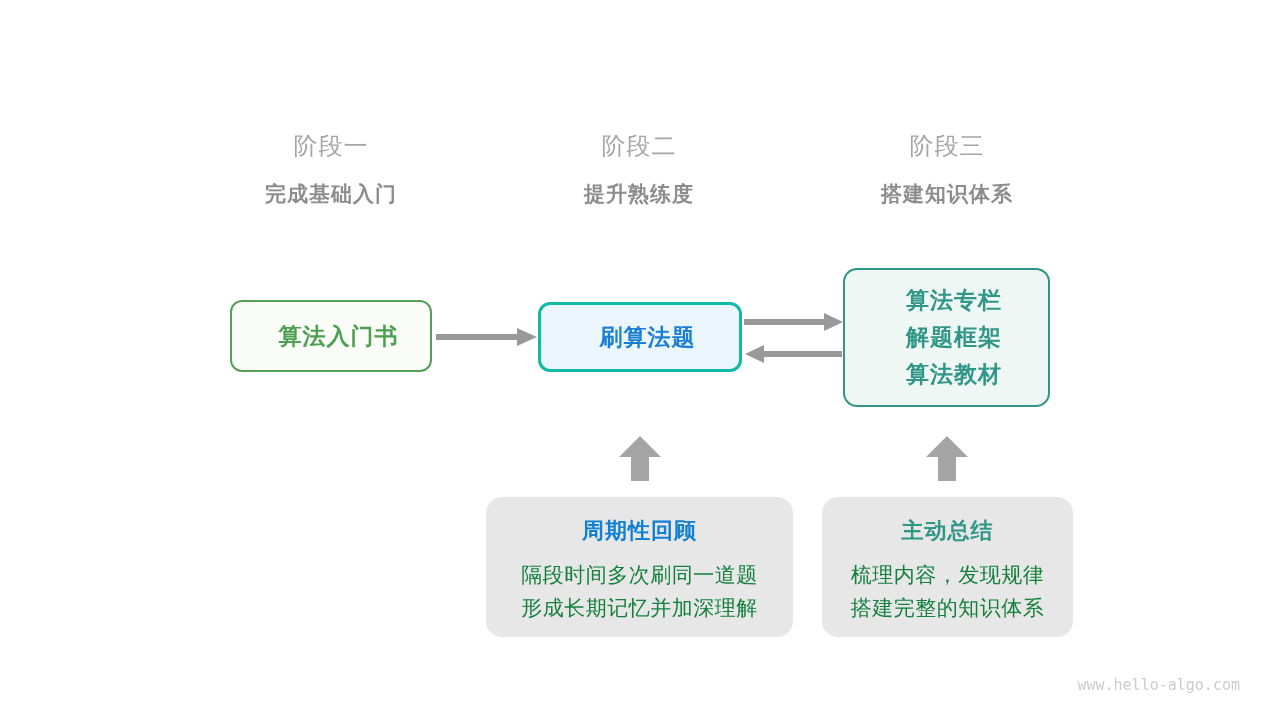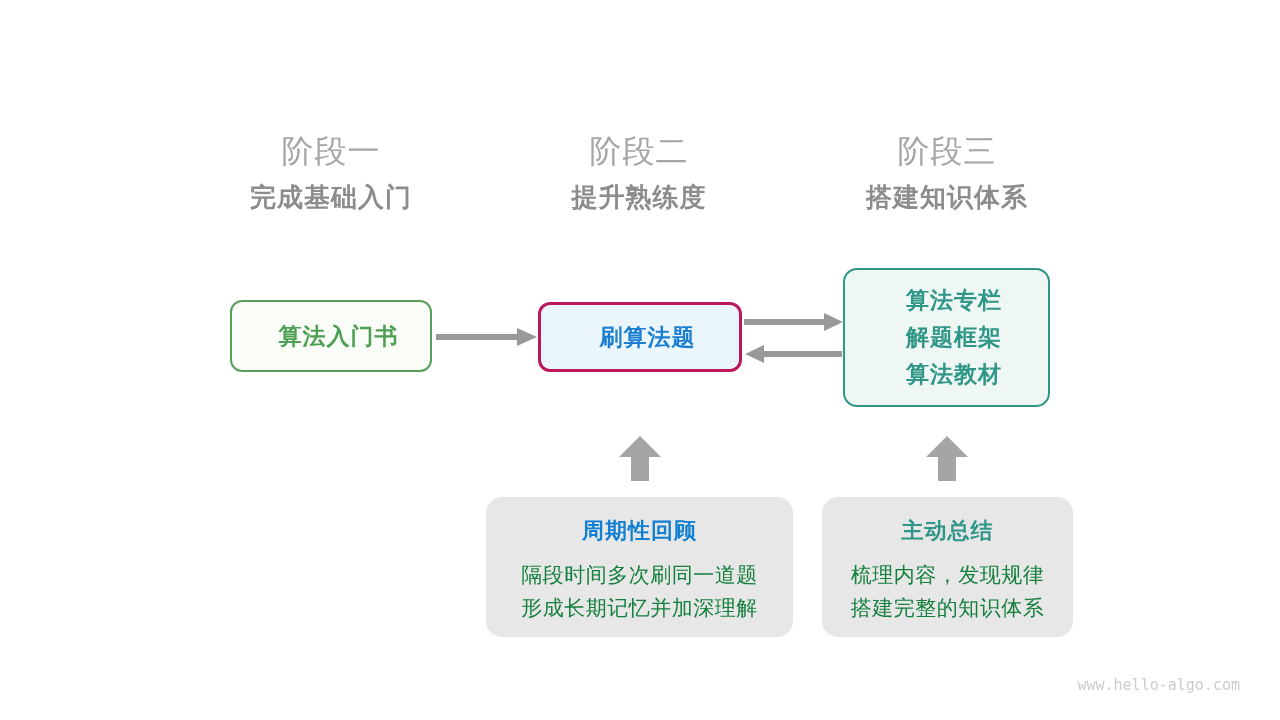--- a/index.html
+++ b/index.html
@@ -3,37 +3,37 @@
 <meta charset="utf-8">
 <style>
   html,body{margin:0;padding:0;background:#ffffff;}
   .canvas{
     position:relative;width:1280px;height:720px;background:#ffffff;overflow:hidden;
     font-family:"Liberation Sans","DejaVu Sans",sans-serif;
   }
   .arrow-layer{position:absolute;left:0;top:0;width:1280px;height:720px;pointer-events:none;}
   .stage-label{
     position:absolute;width:300px;text-align:center;
-    font-size:32px;color:#a6a6a6;letter-spacing:1px;
+    font-size:24px;color:#a6a6a6;letter-spacing:1px;
   }
   .stage-subtitle{
     position:absolute;width:300px;text-align:center;
-    font-size:26px;font-weight:bold;color:#8c8c8c;letter-spacing:1px;
+    font-size:21px;font-weight:bold;color:#8c8c8c;letter-spacing:1px;
   }
   .node{
     position:absolute;display:flex;align-items:center;justify-content:center;
     font-weight:bold;font-size:23px;letter-spacing:1px;box-sizing:border-box;padding-left:15px;
   }
   .node-green{
     left:230px;top:300px;width:202px;height:72px;
     border:2px solid #57a05b;border-radius:12px;background:#fafdf7;color:#4da052;
   }
   .node-blue{
     left:538px;top:302px;width:204px;height:70px;
-    border:3px solid #be185d;border-radius:12px;background:#ebf5fc;color:#1a7ed2;
+    border:3px solid #14b8a6;border-radius:12px;background:#ebf5fc;color:#1a7ed2;
   }
   .node-teal{
     left:843px;top:268px;width:207px;height:139px;
     border:2.5px solid #2f9688;border-radius:14px;background:#eef7f3;color:#2f9688;
     flex-direction:column;line-height:37px;
   }
   .note{
     position:absolute;top:497px;height:140px;background:#e7e7e7;border-radius:16px;
     text-align:center;box-sizing:border-box;
   }

